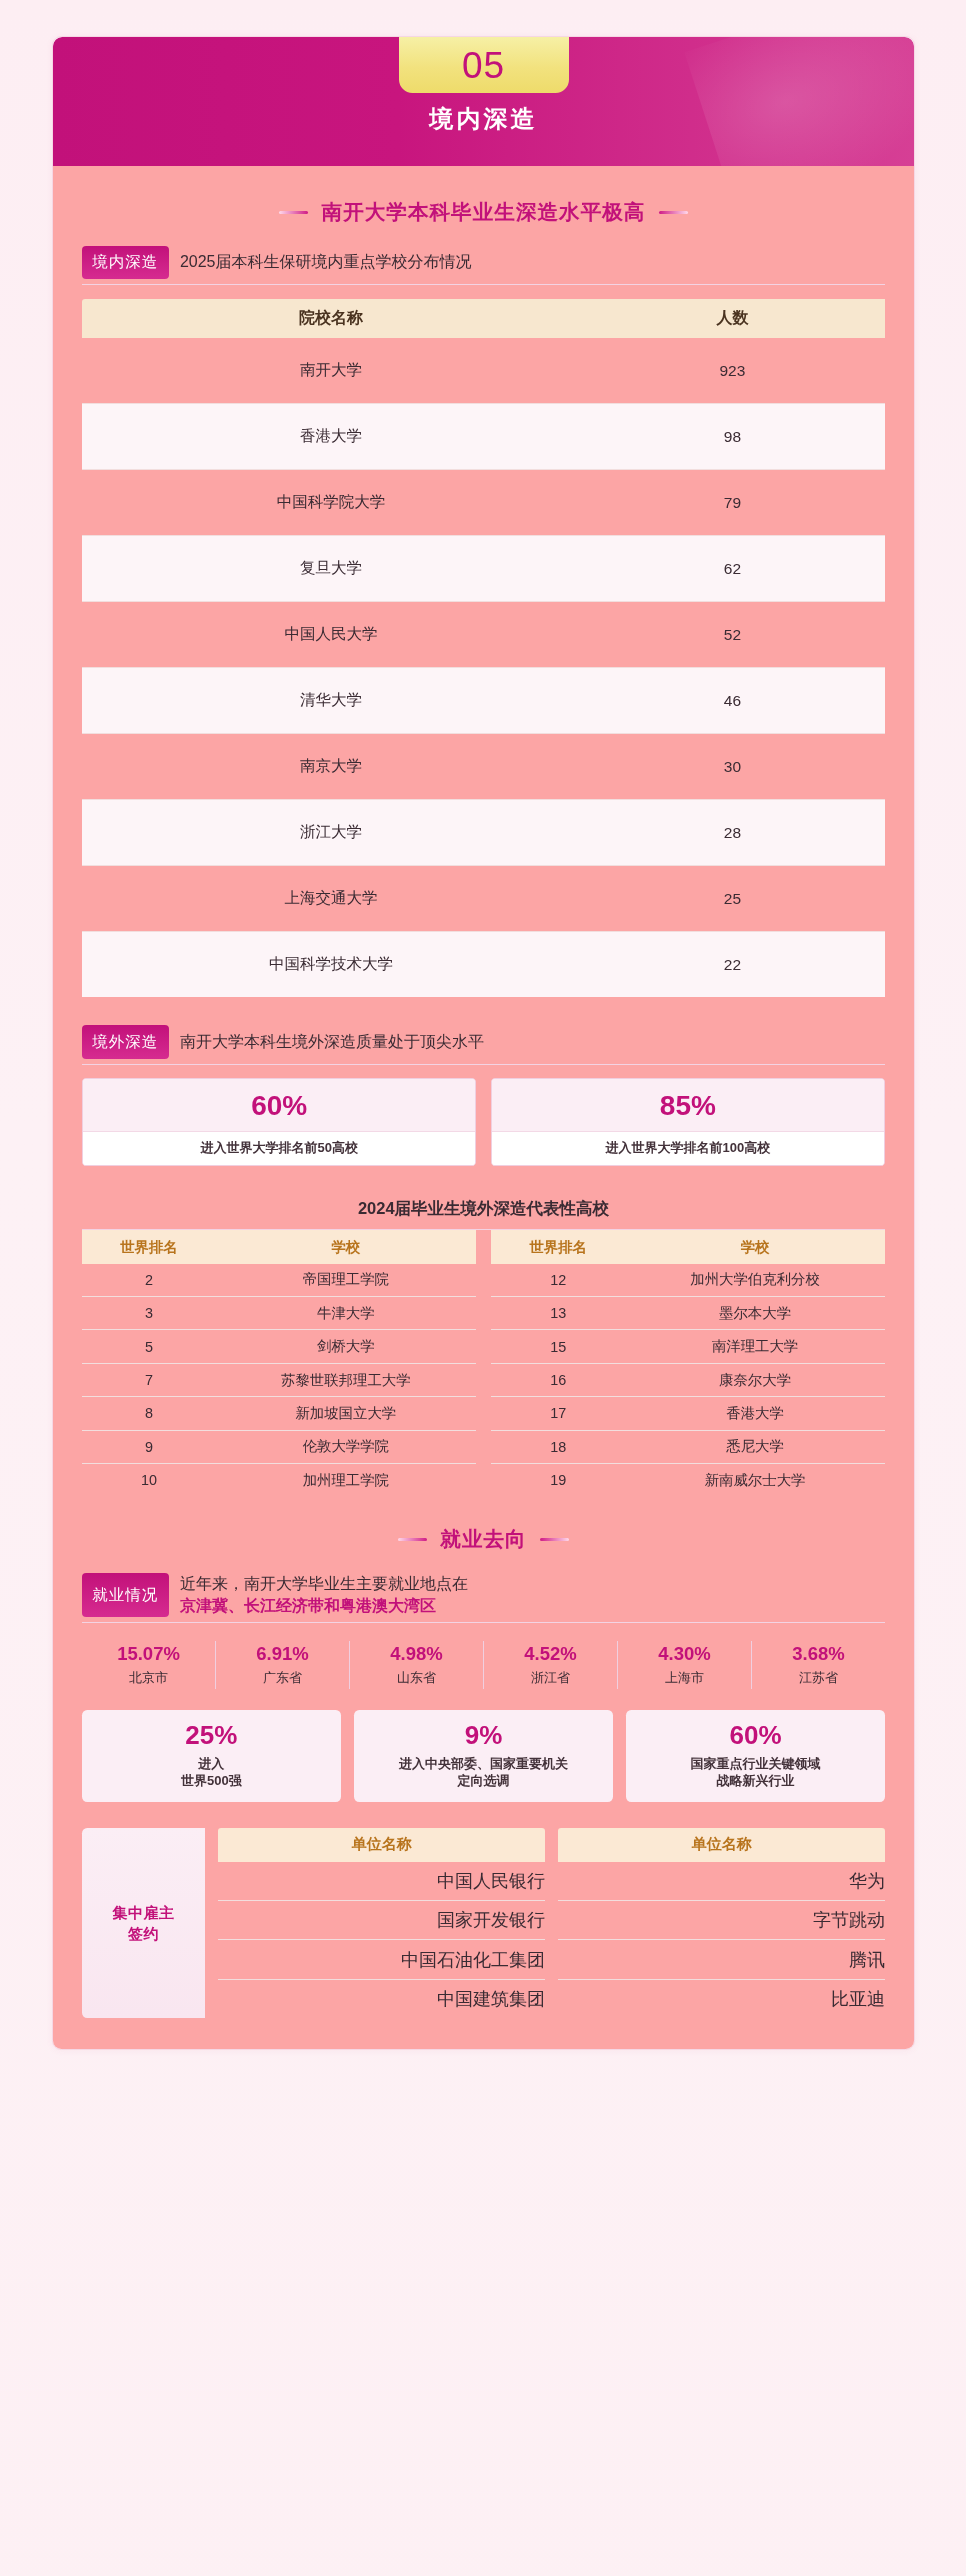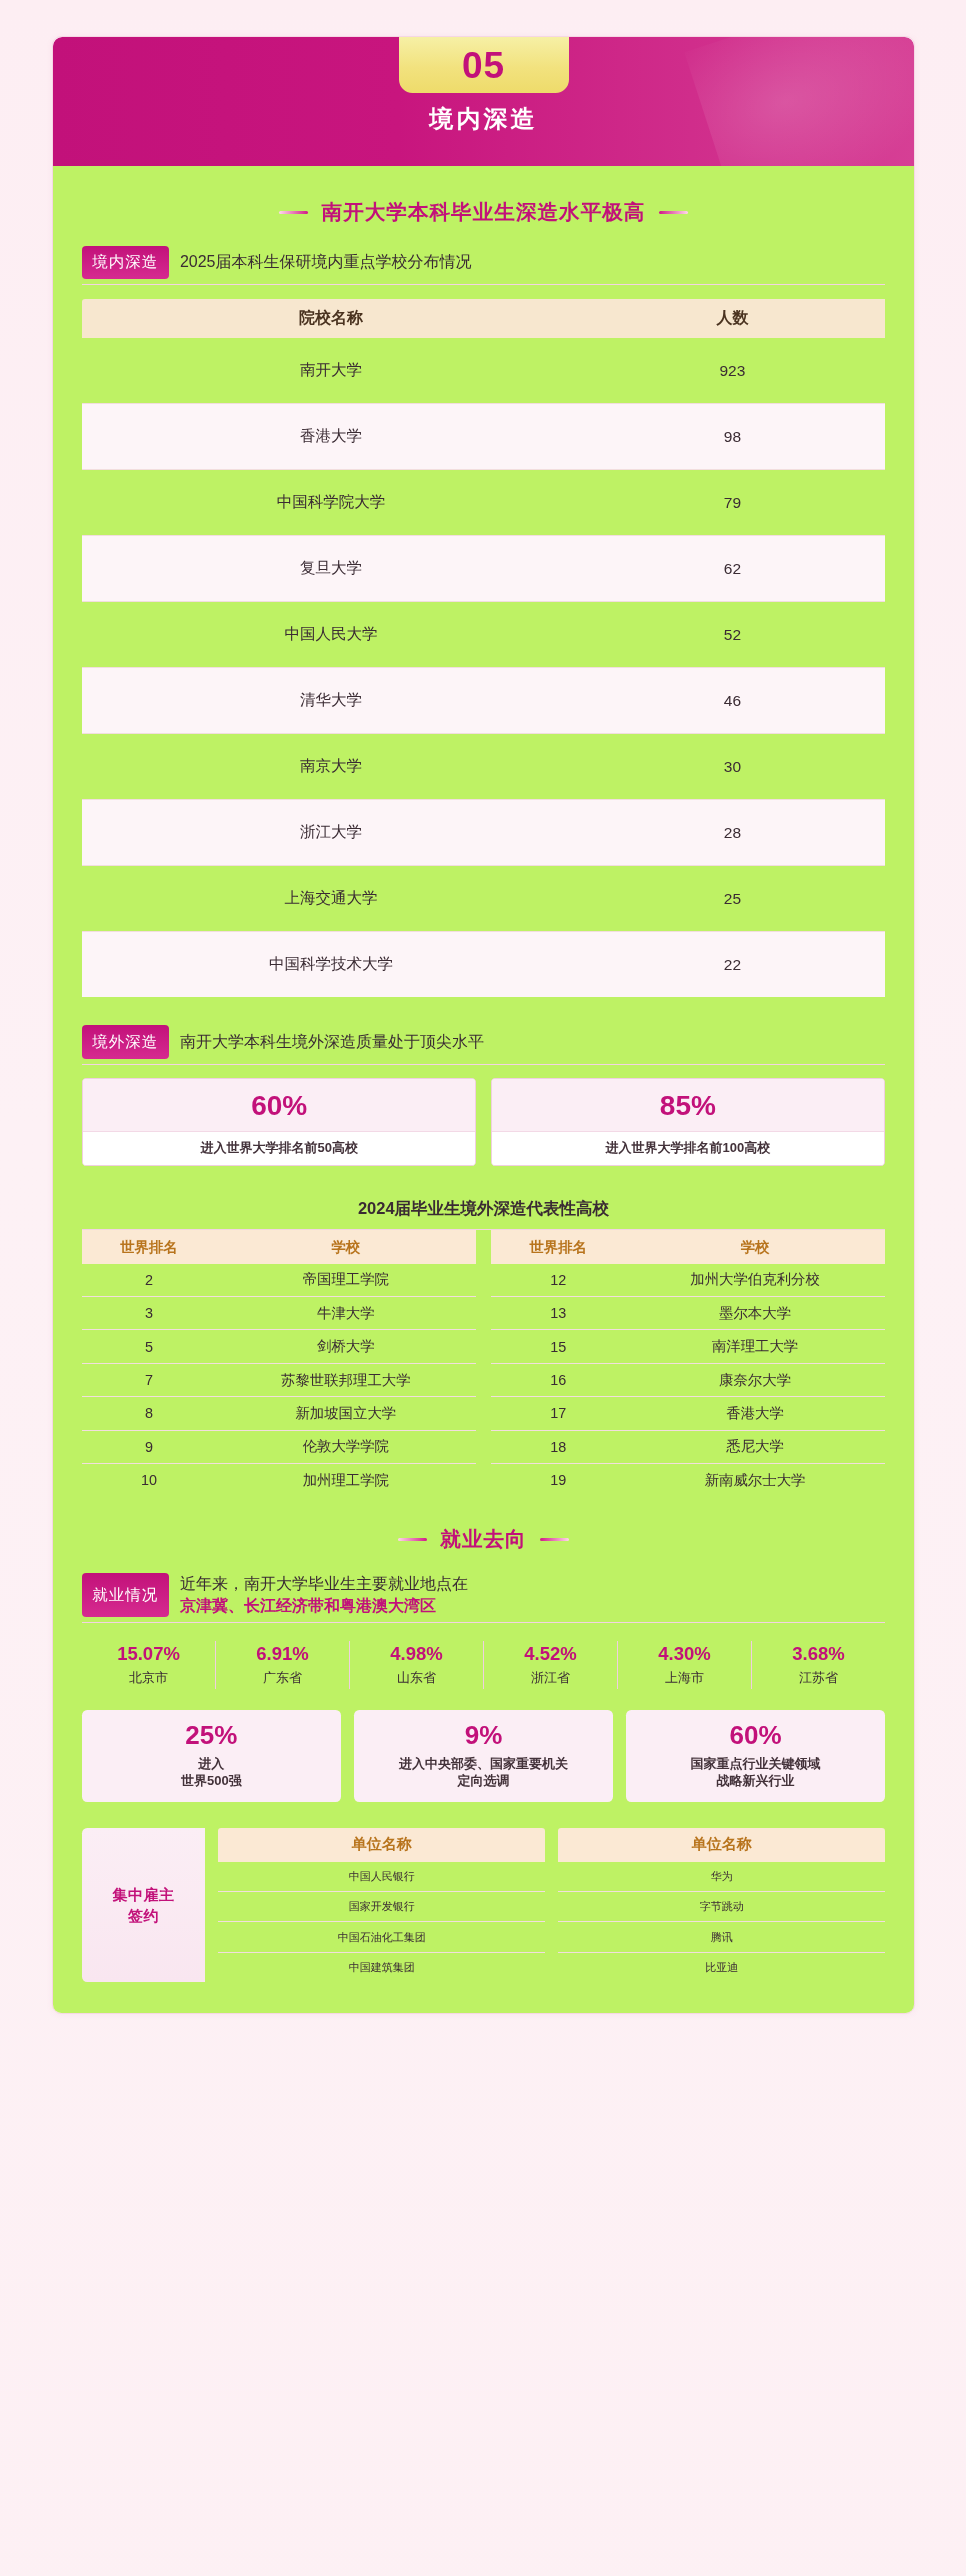--- a/index.html
+++ b/index.html
@@ -44,38 +44,38 @@
     transform: translateX(-50%);
     top: 0;
     width: 170px;
     background: linear-gradient(180deg,#f6f0a5 0%, #f2e27e 55%, #eedb6a 100%);
     border-radius: 0 0 13.4px 13.4px;
     height: 56px;
     display:flex; align-items:center; justify-content:center;
   }
   .num-badge .num {
     font-size: 37px;
-    font-weight: bold;
+    font-weight: normal;
     color: #c2117a;
     letter-spacing: 1px;
     line-height: 1;
   }
   .header-title {
     position:absolute;
     left:0; right:0; top: 66px;
     text-align:center;
     color:#fff;
     font-size: 24px;
     font-weight: bold;
     letter-spacing: 3.1px;
   }
 
   
   .card-body {
-    background:#bef264;
+    background:#fca5a5;
     padding: 23px 29px 31px 29px;
   }
 
   
   .sec-head {
     display:flex;
     align-items:center;
     justify-content:center;
     gap: 13.4px;
     margin: 9.3px 0 19.6px 0;
@@ -271,22 +271,22 @@
   .emp-tables .col { flex:1; }
   .tbl-emp th {
     background:#fbe9d4;
     color:#b8741d;
     font-size: 15px;
     font-weight:bold;
     padding: 7.2px 0;
     border-radius: 3.1px 3.1px 0 0;
   }
   .tbl-emp td {
-    text-align:center;
-    font-size: 11px;
+    text-align:right;
+    font-size: 18px;
     color:#3a2b33;
     padding: 7.2px 0;
     border-bottom: 1px solid #f2dede;
   }
   .tbl-emp tr:last-child td { border-bottom:none; }
 </style>
 </head>
 <body>
 
 <div class="page">

